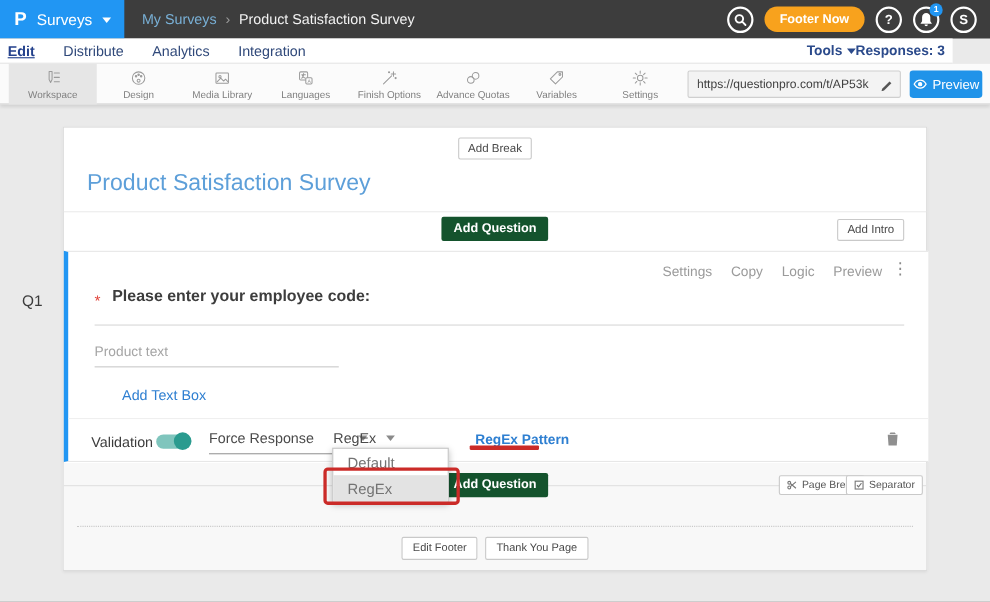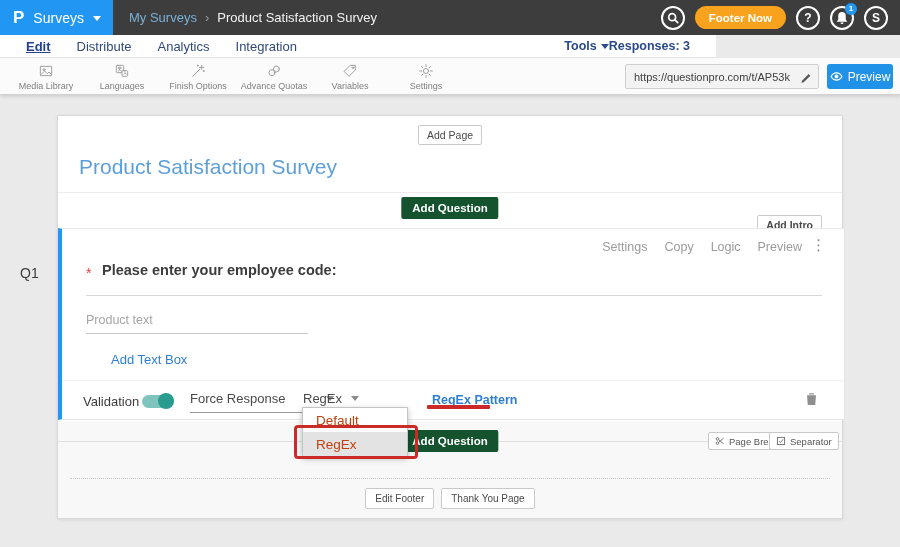--- a/index.html
+++ b/index.html
@@ -15,21 +15,21 @@
   .breadcrumb { display:flex; align-items:center; gap:8px; margin-left:16px; font-size:13px; }
   .bc-parent { color:#79b0d6; cursor:pointer; }
   .bc-sep { color:#9a9a9a; font-size:13px; }
   .bc-current { color:#f2f2f2; }
   .topbar-right { margin-left:auto; display:flex; align-items:center; gap:10px; padding-right:12px; }
   .circle-btn { width:24px; height:24px; border:2px solid #fff; border-radius:50%; display:flex; align-items:center; justify-content:center; color:#fff; font-size:12px; font-weight:bold; cursor:pointer; position:relative; }
   .upgrade-btn { height:23px; background:#f8a21d; border:none; border-radius:12px; color:#fff; font-weight:bold; font-size:11.5px; padding:0 14px; cursor:pointer; font-family:"Liberation Sans",sans-serif; }
   .badge { position:absolute; top:-5px; right:-5px; width:12px; height:12px; background:#2196f3; border-radius:50%; color:#fff; font-size:8px; font-weight:bold; display:flex; align-items:center; justify-content:center; }
 
   
-  .subnav { position:absolute; top:35px; left:0; width:716px; height:23px; background:#fff; border-bottom:1px solid #e2e2e2; display:flex; align-items:center; padding:0 26px; z-index:5; }
+  .subnav { position:absolute; top:35px; left:0; width:866px; height:23px; background:#fff; border-bottom:1px solid #e2e2e2; display:flex; align-items:center; padding:0 7px; z-index:5; }
   .nav-item { font-size:13px; color:#30497a; margin-right:26px; cursor:pointer; }
   .nav-item.active { color:#24418c; font-weight:bold; text-decoration:underline; }
   .subnav-right { margin-left:auto; display:flex; align-items:center; }
   .tools-link { font-size:12.5px; color:#2b4a8b; font-weight:bold; cursor:pointer; display:flex; align-items:center; gap:4px; }
   .caret-n { width:0; height:0; border-left:4px solid transparent; border-right:4px solid transparent; border-top:5px solid #2b4a8b; }
   .responses-link { font-size:12.5px; color:#2b4a8b; font-weight:bold; cursor:pointer; }
 
   
   .toolbar { position:absolute; top:58px; left:0; width:900px; height:37px; background:#fbfbfb; border-bottom:1px solid #d2d2d2; box-shadow:0 2px 3px rgba(0,0,0,0.10); display:flex; padding-left:8px; z-index:5; }
   .tool-item { width:76px; height:37px; display:flex; flex-direction:column; align-items:center; justify-content:center; gap:2px; cursor:pointer; }
@@ -43,21 +43,21 @@
 
   
   .page-bg { position:absolute; top:95px; left:0; width:900px; height:452px; background:#eaeaea; }
   .card { position:absolute; left:57px; top:115px; width:786px; height:404px; background:#fff; border:1px solid #d9d9d9; box-shadow:0 1px 3px rgba(0,0,0,0.08); z-index:10; }
   .btn-outline { background:#fff; border:1px solid #c9c9c9; border-radius:2px; color:#4a4a4a; font-size:10.5px; padding:3px 8px; cursor:pointer; white-space:nowrap; font-family:"Liberation Sans",sans-serif; display:inline-flex; align-items:center; gap:4px; }
   .btn-primary { background:#14532d; border:none; border-radius:2px; color:#fff; font-size:11.5px; font-weight:bold; padding:5px 11px; cursor:pointer; white-space:nowrap; font-family:"Liberation Sans",sans-serif; }
   .add-logo { position:absolute; top:9px; left:50%; transform:translateX(-50%); }
   .survey-title { position:absolute; left:21px; top:39px; font-size:21px; color:#5d9fd9; font-weight:normal; }
   .divider1 { position:absolute; top:76px; left:0; right:0; height:1px; background:#ececec; }
   .add-question-top { position:absolute; top:81px; left:50%; transform:translateX(-50%); }
-  .add-intro { position:absolute; top:99px; right:20px;font-weight:bold; }
+  .add-intro { position:absolute; top:83px; right:20px; }
 
   
   .question-block { position:absolute; top:112px; left:0; width:786px; height:192px; background:#fff; border-top:1px solid #e7e7e7; border-bottom:1px solid #e7e7e7; border-left:4px solid #2196f3; }
   .q-toolbar { position:absolute; top:11px; right:42px; display:flex; gap:17px; }
   .q-tool { font-size:12.5px; color:#9b9b9b; cursor:pointer; }
   .kebab { position:absolute; top:8px; right:18px; color:#8a8a8a; font-size:15px; letter-spacing:0; cursor:pointer; line-height:1; }
   .req-star { position:absolute; left:24px; top:36px; color:#e2453c; font-size:14px; }
   .q-text { position:absolute; left:40px; top:33px; font-size:14.5px; font-weight:bold; color:#3d3d3d; }
   .q-line { position:absolute; left:24px; right:22px; top:66px; height:1px; background:#d8d8d8; }
   .answer-ph { position:absolute; left:24px; top:84px; font-size:12.5px; color:#a5a5a5; }
@@ -84,21 +84,21 @@
   .pagebreak-btn { left:650px; }
   .separator-btn { left:711px; }
   .dotted-line { position:absolute; top:362px; left:12px; right:12px; border-top:1px dotted #c9c9c9; }
   .footer-btns { position:absolute; top:372px; left:0; right:0; display:flex; justify-content:center; gap:7px; }
   .footer-btns .btn-outline { font-size:10px; padding:4px 9px; }
 
   
   .q1-label { position:absolute; left:20px; top:265px; font-size:14px; color:#3c3c3c; z-index:12; }
   .pattern-redline { position:absolute; left:427px; top:405px; width:63px; height:4px; background:#cb2b28; border-radius:1px; z-index:25; }
   .dropdown { position:absolute; left:302px; top:407px; width:106px; background:#fff; border:1px solid #c4c4c4; box-shadow:0 2px 6px rgba(0,0,0,0.25); z-index:30; }
-  .menu-item { font-size:13.5px; color:#c2410c; padding:4px 13px; height:24px; display:flex; align-items:center; cursor:pointer; }
+  .menu-item { font-size:13.5px; color:#737373; padding:4px 13px; height:24px; display:flex; align-items:center; cursor:pointer; }
   .menu-item.selected { background:#e3e3e3; }
   .red-box { position:absolute; left:294px; top:425px; width:124px; height:34px; border:3px solid #cb2b28; border-radius:4px; z-index:40; pointer-events:none; }
 </style>
 </head>
 <body>
 
 <div class="screen">
 
   <header class="topbar">
     <div class="logo-block">
@@ -143,20 +143,37 @@
     <div class="subnav-right">
       <span class="tools-link">
           <span>Tools</span>
           <span class="caret-n"></span>
         </span>
       <span class="responses-link">Responses: 3</span>
     </div>
   </nav>
 
   <div class="toolbar">
+    <div class="tool-item active">
+      <svg viewBox="0 0 24 24">
+          <path d="M7 3h4v11l-2 4-2-4z"></path>
+          <path d="M14 5h7M14 11h7M14 17h7"></path>
+        </svg>
+      <span class="tool-label">Workspace</span>
+    </div>
+    <div class="tool-item">
+      <svg viewBox="0 0 24 24">
+          <circle cx="12" cy="12" r="8.5"></circle>
+          <circle cx="12" cy="15.5" r="2"></circle>
+          <circle cx="8.5" cy="9.5" r="1" fill="#9b9b9b"></circle>
+          <circle cx="12" cy="7.5" r="1" fill="#9b9b9b"></circle>
+          <circle cx="15.5" cy="9.5" r="1" fill="#9b9b9b"></circle>
+        </svg>
+      <span class="tool-label">Design</span>
+    </div>
     <div class="tool-item">
       <svg viewBox="0 0 24 24">
           <rect x="3.5" y="5" width="17" height="14" rx="1"></rect>
           <circle cx="9" cy="10" r="1.5"></circle>
           <path d="M5 17l5-5 4 4 2.5-2.5L20 17"></path>
         </svg>
       <span class="tool-label">Media Library</span>
     </div>
     <div class="tool-item">
       <svg viewBox="0 0 24 24">
@@ -210,21 +227,21 @@
           <path d="M1.5 7s2.7-5 7.5-5 7.5 5 7.5 5-2.7 5-7.5 5S1.5 7 1.5 7z"></path>
           <circle cx="9" cy="7" r="2" fill="#fff"></circle>
         </svg>
       <span>Preview</span>
     </button>
   </div>
 
   <div class="page-bg"></div>
 
   <div class="card">
-    <button class="btn-outline add-logo">Add Page</button>
+    <button class="btn-outline add-logo">Add Break</button>
     <h1 class="survey-title">Product Satisfaction Survey</h1>
     <div class="divider1"></div>
     <button class="btn-primary add-question-top">Add Question</button>
     <button class="btn-outline add-intro">Add Intro</button>
 
     <section class="question-block">
       <div class="q-toolbar">
         <span class="q-tool">Settings</span>
         <span class="q-tool">Copy</span>
         <span class="q-tool">Logic</span>

